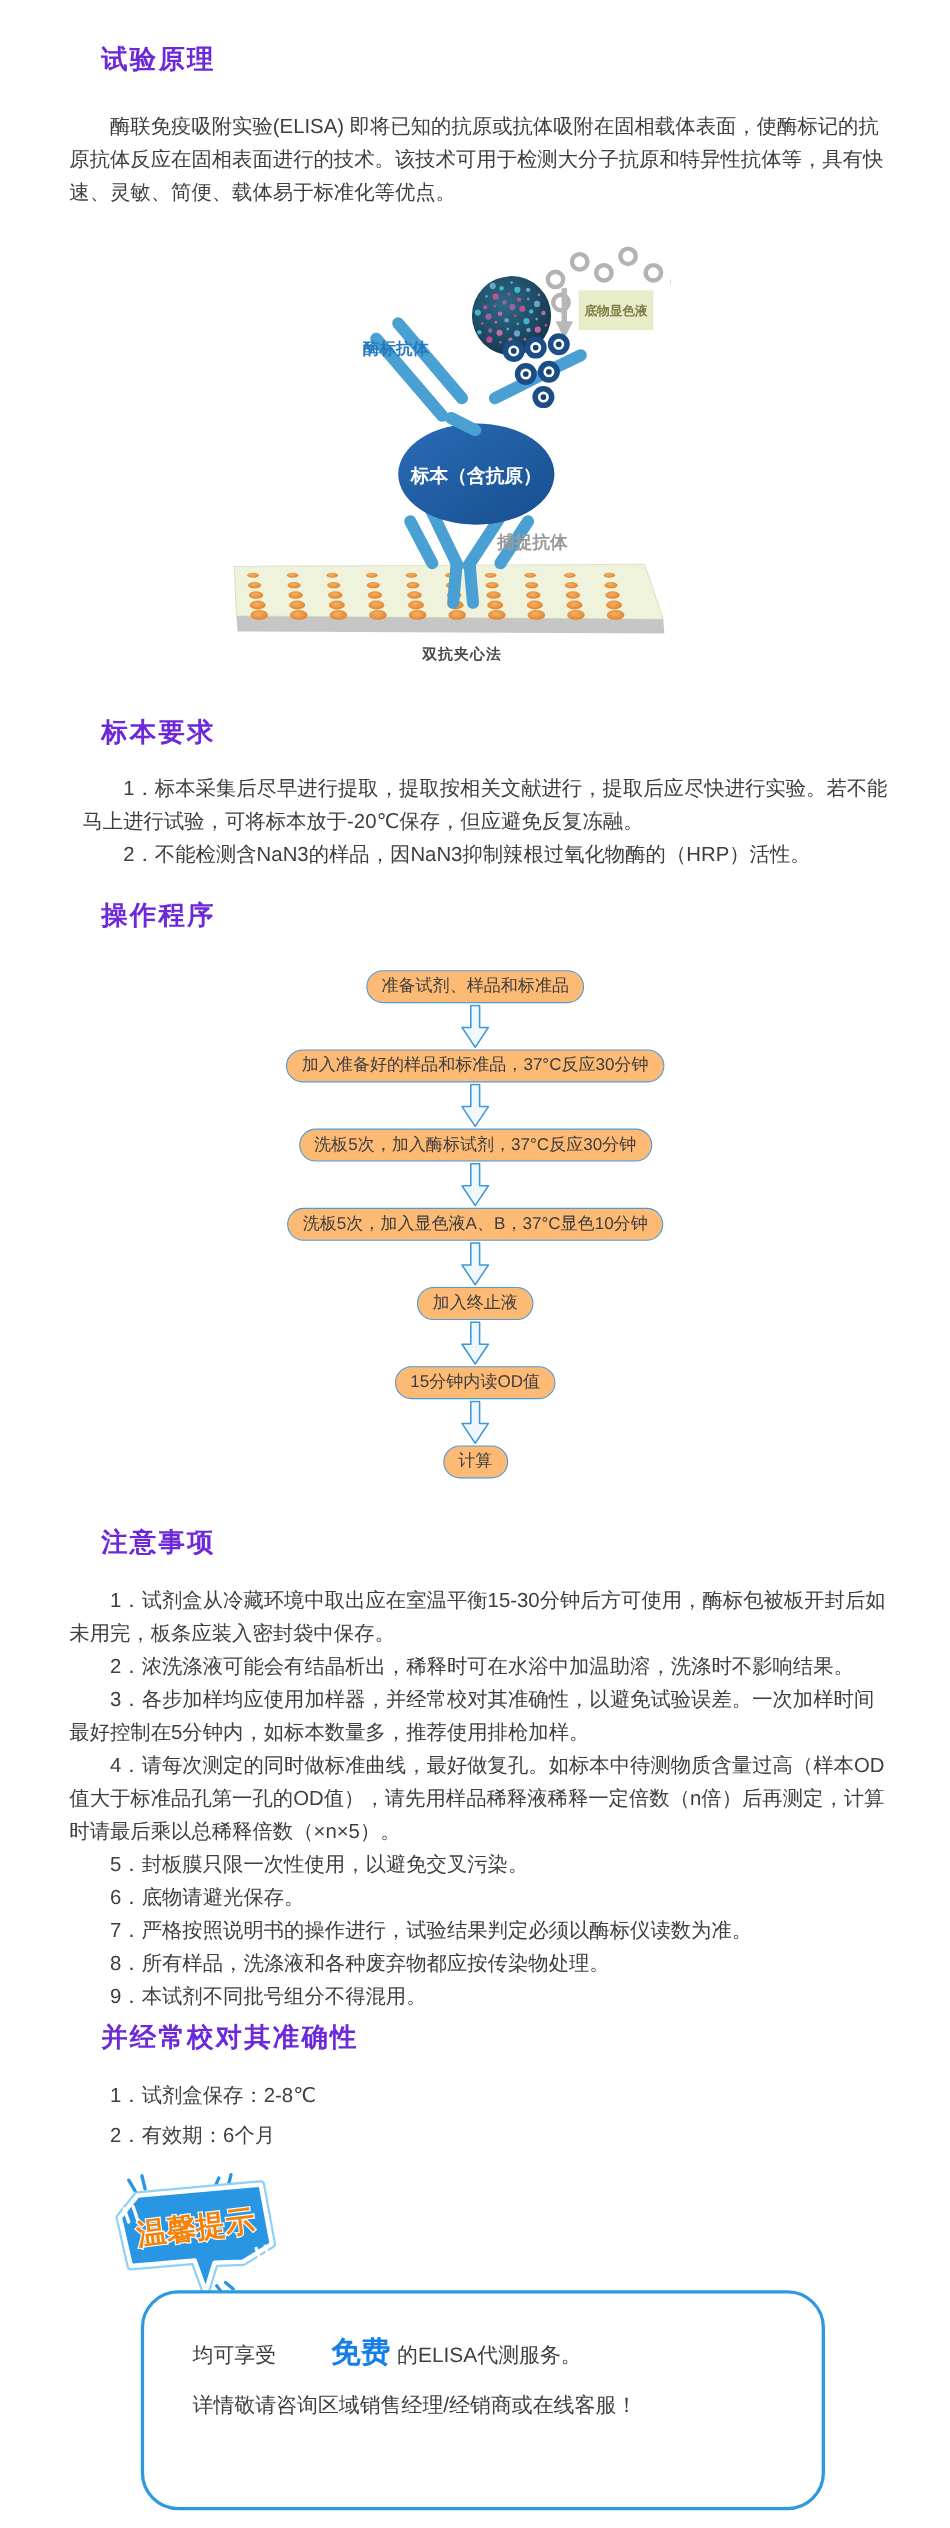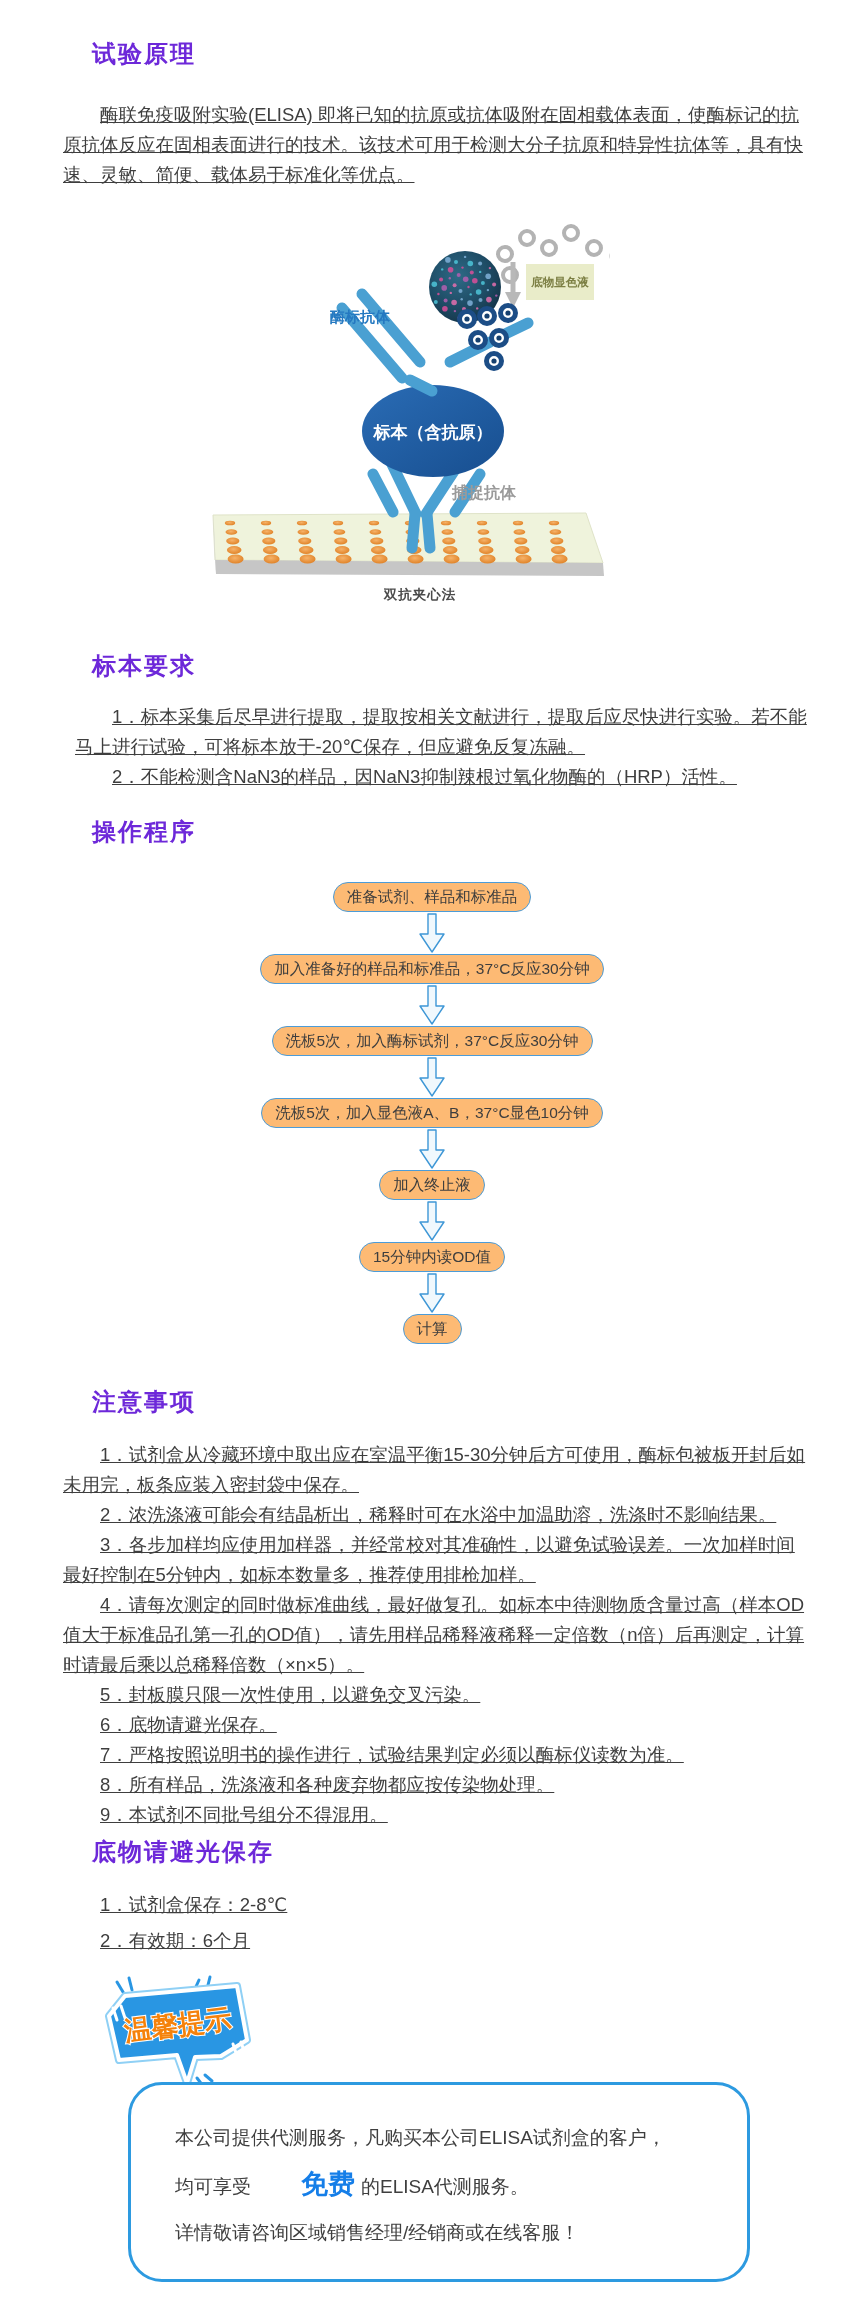--- a/index.html
+++ b/index.html
@@ -5,21 +5,21 @@
   html,body{margin:0;padding:0;}
   body{
     width:864px;height:2298px;background:#ffffff;position:relative;
     font-family:"Liberation Sans","DejaVu Sans",sans-serif;overflow:hidden;
   }
   .h2{
     position:absolute;font-size:24px;font-weight:bold;color:#6d28d9;
     letter-spacing:2px;white-space:nowrap;
   }
   .txt{
-    position:absolute;font-size:18.5px;line-height:30px;color:#3e3e3e;text-decoration:underline;
+    position:absolute;font-size:18.5px;line-height:30px;color:#3e3e3e;
   }
   .txt p{margin:0;text-indent:2em;}
   .flow{
     position:absolute;top:882px;left:0;width:864px;
     display:flex;flex-direction:column;align-items:center;
   }
   .flow-box{
     border:1.5px solid #4c9cd8;border-radius:15px;background:#fdba74;
     padding:3px 13px;font-size:15.5px;line-height:22px;color:#3e3e3e;
     white-space:nowrap;
@@ -274,21 +274,21 @@
   <p>2．浓洗涤液可能会有结晶析出，稀释时可在水浴中加温助溶，洗涤时不影响结果。</p>
   <p>3．各步加样均应使用加样器，并经常校对其准确性，以避免试验误差。一次加样时间最好控制在5分钟内，如标本数量多，推荐使用排枪加样。</p>
   <p>4．请每次测定的同时做标准曲线，最好做复孔。如标本中待测物质含量过高（样本OD值大于标准品孔第一孔的OD值），请先用样品稀释液稀释一定倍数（n倍）后再测定，计算时请最后乘以总稀释倍数（×n×5）。</p>
   <p>5．封板膜只限一次性使用，以避免交叉污染。</p>
   <p>6．底物请避光保存。</p>
   <p>7．严格按照说明书的操作进行，试验结果判定必须以酶标仪读数为准。</p>
   <p>8．所有样品，洗涤液和各种废弃物都应按传染物处理。</p>
   <p>9．本试剂不同批号组分不得混用。</p>
 </div>
 
-<div class="h2" style="left:92px;top:1836px;">底物请避光保存</div>
+<div class="h2" style="left:92px;top:1836px;">并经常校对其准确性</div>
 <div class="txt" style="left:63px;top:1890px;width:700px;">
   <p style="margin-bottom:6px;">1．试剂盒保存：2-8℃</p>
   <p>2．有效期：6个月</p>
 </div>
 
 <svg class="badge" width="160" height="125" viewBox="0 0 160 125">
   <g stroke="#2996e3" stroke-width="3" stroke-linecap="round">
     <line x1="22" y1="10" x2="28" y2="20"></line>
       <line x1="34" y1="6" x2="37" y2="18"></line>
     <line x1="104" y1="8" x2="99" y2="19"></line>
@@ -301,16 +301,15 @@
   <g stroke="#ffffff" stroke-width="3" stroke-linecap="round">
     <line x1="18" y1="36" x2="22" y2="48"></line>
       <line x1="26" y1="34" x2="30" y2="46"></line>
     <line x1="138" y1="72" x2="142" y2="84"></line>
       <line x1="146" y1="70" x2="150" y2="82"></line>
   </g>
   <text x="84" y="62" text-anchor="middle" transform="rotate(-7 84 62)" font-size="27" font-weight="bold" fill="#f5820b" style="paint-order:stroke;stroke:#ffffff;stroke-width:2px;">温馨提示</text>
 </svg>
 
 <div class="service-box">
-  <p>本公司提供代测服务，凡购买本公司ELISA试剂盒的客户，</p>
   <p><span>均可享受</span><span class="free">免费</span><span>的ELISA代测服务。</span></p>
   <p>详情敬请咨询区域销售经理/经销商或在线客服！</p>
 </div>
 
 </body></html>

